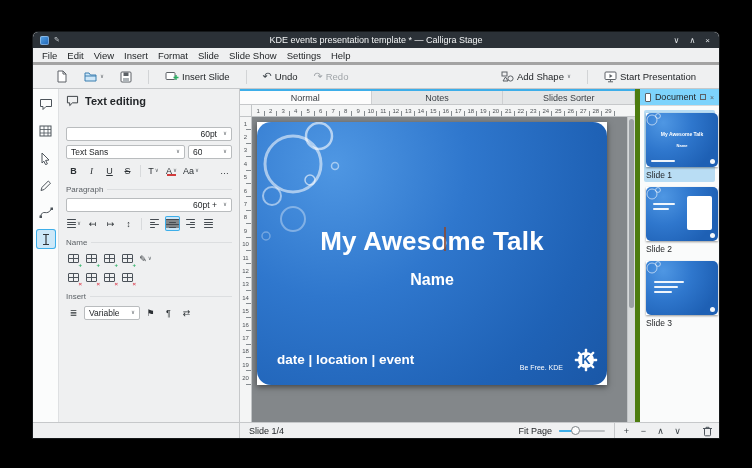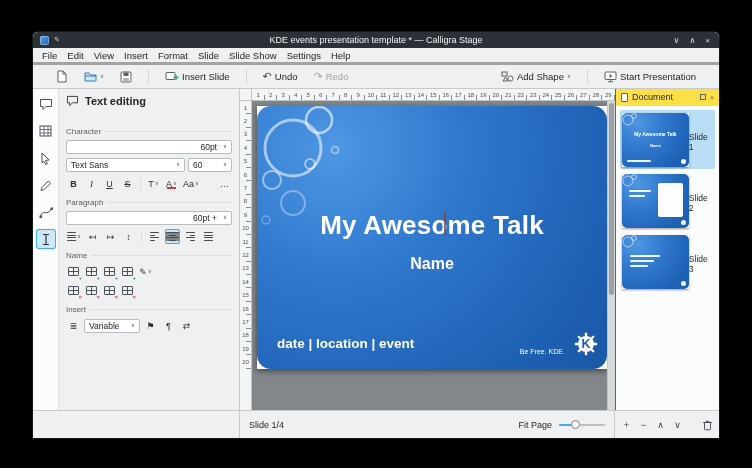--- a/index.html
+++ b/index.html
@@ -101,40 +101,40 @@
     background:radial-gradient(circle at 22% 16%,#4f97e3 0%,#2f77cd 38%,#1f62b6 75%,#1a57a6 100%);overflow:hidden}
   .deco{position:absolute;left:0;top:0}
   .slide-title{position:absolute;left:0;right:0;top:39.5%;text-align:center;color:#fff;font-weight:bold;font-size:26px;letter-spacing:.2px}
   .caret{position:absolute;left:53.5%;top:40%;width:1.5px;height:24px;background:#8a4a34;opacity:.85}
   .slide-name{position:absolute;left:0;right:0;top:56.5%;text-align:center;color:#fff;font-weight:bold;font-size:16px}
   .slide-footer{position:absolute;left:20px;top:87.5%;color:#fff;font-weight:bold;font-size:13.5px}
   .slide-tagline{position:absolute;right:44px;top:92%;color:#fff;font-size:7px}
   .kde-logo{position:absolute;right:9px;top:86%}
 
   
-  .statusbar{height:28px;display:flex;background:#eff0f1;border-top:1px solid #c6c8ca;flex:0 0 auto;font-size:9px}
+  .statusbar{height:16px;display:flex;background:#eff0f1;border-top:1px solid #c6c8ca;flex:0 0 auto;font-size:9px}
   .sb-left{width:207px;border-right:1px solid #c6c8ca;flex:0 0 auto}
   .sb-center{width:375px;display:flex;align-items:center;padding:0 9px;gap:7px;flex:0 0 auto;border-right:1px solid #c6c8ca}
   .sb-right{flex:1;display:flex;align-items:center;padding:0 5px;gap:4px}
   .zoom-slider{width:46px;height:10px;position:relative}
   .zs-track{position:absolute;left:0;right:0;top:4px;height:2.5px;border-radius:2px;background:#bcc0c3}
   .zs-fill{position:absolute;left:0;top:4px;height:2.5px;border-radius:2px;background:#3daee9;width:30%}
   .zs-knob{position:absolute;left:26%;top:0;width:9px;height:9px;border-radius:50%;background:#fcfcfc;border:1px solid #7d8387}
   .sbtn{width:13px;height:13px;display:flex;align-items:center;justify-content:center;border-radius:2px;
     font-size:9px;color:#3a4045}
 
   
-  .right-dock{width:104px;display:flex;flex-direction:column;background:#fde047;border-left:1px solid #4d7c0f;flex:0 0 auto}
+  .right-dock{width:84px;display:flex;flex-direction:column;background:#7dd3fc;border-left:5px solid #4d7c0f;flex:0 0 auto}
   .dock-header{height:16px;display:flex;align-items:center;gap:4px;padding:0 5px;font-size:9px;flex:0 0 auto}
   .doc-ico{width:7px;height:9px;background:#fff;border:1px solid #5c6166;border-radius:1px}
   .dh-btn{margin-left:auto;display:flex;gap:4px;align-items:center;color:#5c6166;font-size:7px}
   .float-ico{width:6px;height:6px;border:1px solid #5c6166;display:inline-block}
   .thumb-list{flex:1;background:#fafbfb;border-top:1px solid #d8dadb;padding:4px 4px 0;display:flex;
     flex-direction:column;gap:2px;overflow:hidden}
-  .thumb-item{display:flex;flex-direction:row;align-items:center;padding:3px 2px 2px;border-radius:2px}
+  .thumb-item{display:flex;flex-direction:column;padding:3px 2px 2px;border-radius:2px}
   .thumb-item.selected{background:#b9ddf4}
   .thumb-paper{width:72px;height:54px;background:#fff;box-shadow:0 1px 2px rgba(0,0,0,.4);position:relative}
   .thumb-blue{position:absolute;inset:0;border-radius:5px;
     background:radial-gradient(circle at 24% 18%,#4f97e3 0%,#2f77cd 40%,#1e60b4 80%);overflow:hidden}
   .thumb-label{font-size:8.5px;margin-top:3px;color:#232629}
   .t-title{position:absolute;left:0;right:0;top:34%;text-align:center;color:#fff;font-weight:bold;font-size:5px}
   .t-name{position:absolute;left:0;right:0;top:56%;text-align:center;color:#fff;font-weight:bold;font-size:4px}
   .bar{position:absolute;background:rgba(255,255,255,.92);height:2px;border-radius:1px}
   .t-logo{position:absolute;right:3px;bottom:3px;width:5px;height:5px;border-radius:50%;background:rgba(255,255,255,.95)}
   .t-box{position:absolute;right:6px;top:9px;width:25px;height:34px;background:#fff;border-radius:2px}
@@ -266,21 +266,20 @@
       </div>
 
       <div class="options">
         <div class="opt-title">
           <svg width="13" height="12" viewBox="0 0 14 13">
               <path d="M1.5 1.5h11v7H7l-3 3v-3H1.5z" fill="none" stroke="#31363b"></path>
             </svg>
           <span>Text editing</span>
         </div>
 
-        <div class="sec-label">Character</div>
         <div class="row">
           <div class="combo full rval">
             <span class="val">60pt</span>
             <span class="chev">∨</span>
           </div>
         </div>
         <div class="row">
           <div class="combo" style="flex:1">
             <span class="val">Text Sans</span>
             <span class="chev">∨</span>
@@ -416,20 +415,25 @@
             <span class="chev">∨</span>
           </div>
           <div class="fbtn">⚑</div>
           <div class="fbtn">¶</div>
           <div class="fbtn">⇄</div>
         </div>
       </div>
     </div>
 
     <div class="center">
+      <div class="tabbar">
+        <div class="tab active">Normal</div>
+        <div class="tab">Notes</div>
+        <div class="tab">Slides Sorter</div>
+      </div>
       <div class="ruler-row">
         <div class="corner"></div>
         <div class="hruler">
             <div class="hcell">1</div>
             <div class="hcell">2</div>
             <div class="hcell">3</div>
             <div class="hcell">4</div>
             <div class="hcell">5</div>
             <div class="hcell">6</div>
             <div class="hcell">7</div>

